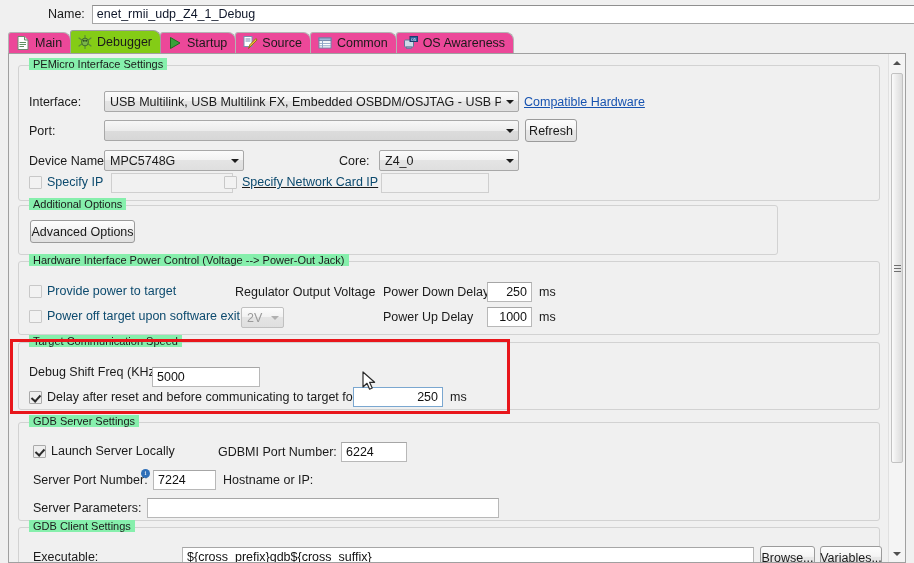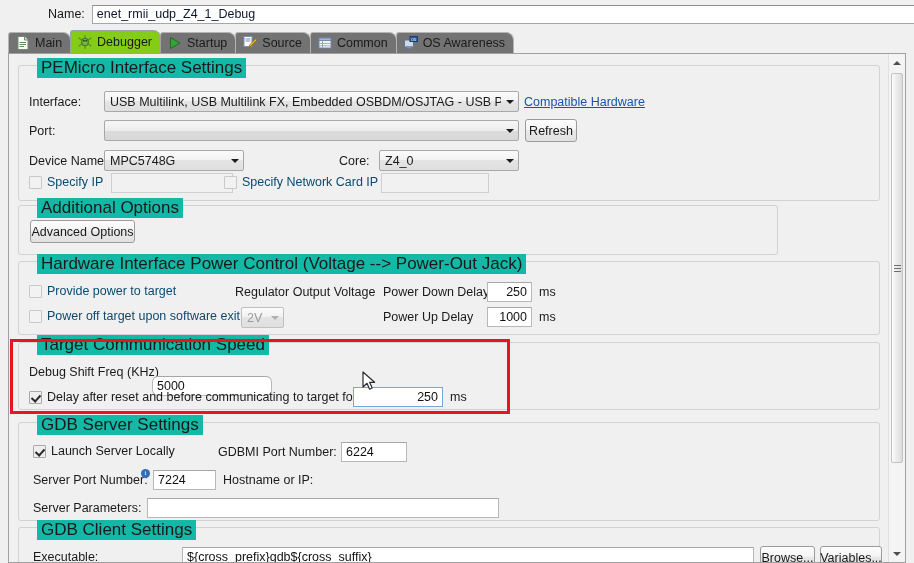--- a/index.html
+++ b/index.html
@@ -37,21 +37,21 @@
     position: absolute; left: 8px; top: 31px;
     height: 22px; display: flex; align-items: flex-end;
     z-index: 5;
   }
   .tab {
     position: relative;
     display: flex; align-items: center;
     height: 21px;
     padding: 0 8px 0 6px;
     font-size: 12.5px;
-    background: #737373;
+    background: #ec4899;
     border: 1px solid #b4b4b4;
     border-bottom: none;
     border-radius: 3px 8px 0 0;
     margin-right: -1px;
     box-sizing: border-box;
     white-space: nowrap;
   }
   .tab.active {
     background: #84cc16;
     height: 23px;
@@ -78,24 +78,24 @@
 
   
   .group {
     position: absolute;
     border: 1px solid #d2d2d2;
     border-radius: 3px;
     box-sizing: border-box;
   }
   .group > .g-title {
     position: absolute;
-    top: -8px; left: 18px;
-    background: #14b8a6;
+    top: -8px; left: 10px;
+    background: #86efac;
     padding: 0 4px;
-    font-size: 17px;
+    font-size: 11px;
     color: #1a1a1a;
     white-space: nowrap;
   }
 
   .lbl { position: absolute; font-size: 12.5px; color: #1a1a1a; white-space: nowrap; }
 
   
   .combo {
     position: absolute;
     height: 21px;
@@ -374,21 +374,21 @@
         </div>
 
         <div class="chk dis" style="left:10px; top:109px;">
           <span class="box"></span>
           <span class="ctxt">Specify IP</span>
         </div>
         <div class="txt disabled" style="left:92px; top:107px; width:122px;">
           <span></span>
         </div>
 
-        <div class="chk dis" style="left:205px; top:109px;">
+        <div class="chk dis" style="left:205px; top:109px;text-decoration:underline;">
           <span class="box"></span>
           <span class="ctxt">Specify Network Card IP</span>
         </div>
         <div class="txt disabled" style="left:362px; top:107px; width:108px;">
           <span></span>
         </div>
       </div>
 
       <div class="group" style="left:9px; top:151px; width:760px; height:50px;">
         <span class="g-title">Additional Options</span>
@@ -425,21 +425,21 @@
         <div class="txt right" style="left:468px; top:45px; width:45px;">
           <span>1000</span>
         </div>
         <span class="lbl" style="left:520px; top:48px;">ms</span>
       </div>
 
       <div class="group" style="left:9px; top:288px; width:862px; height:68px;">
         <span class="g-title">Target Communication Speed</span>
 
         <span class="lbl" style="left:10px; top:22px;">Debug Shift Freq (KHz)</span>
-        <div class="txt" style="left:133px; top:33px; width:120px;border-radius:6px;">
+        <div class="txt" style="left:133px; top:24px; width:108px;">
           <span>5000</span>
         </div>
 
         <div class="chk on grey" style="left:10px; top:47px;">
           <span class="box"></span>
           <span class="ctxt">Delay after reset and before communicating to target for</span>
         </div>
         <div class="txt right focused" style="left:334px; top:44px; width:90px;">
           <span>250</span>
         </div>

